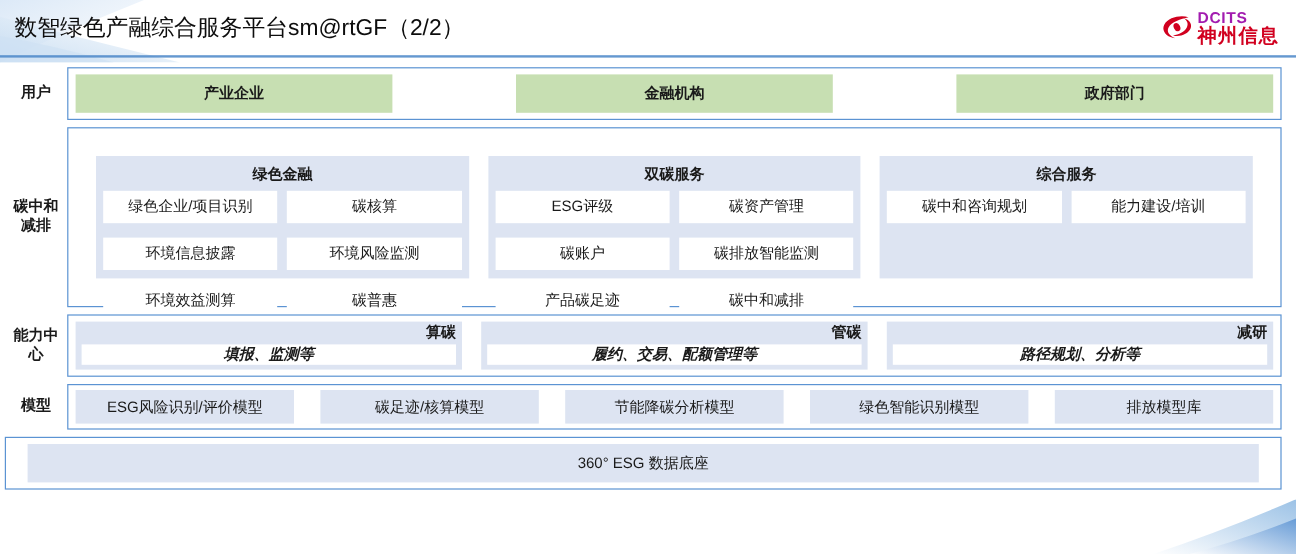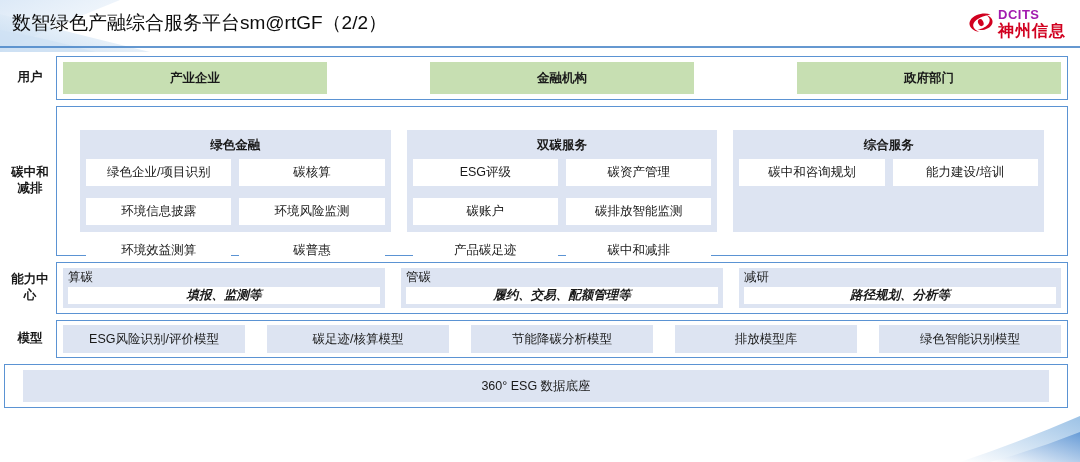--- a/index.html
+++ b/index.html
@@ -120,21 +120,21 @@
   }
 
   
   .row-capability .rowbox{height:52px;gap:16px;padding:5px 6px;}
   .cap{
     background:#dde4f2;flex:1;
     display:flex;flex-direction:column;
     padding:2px 5px 4px 5px;box-sizing:border-box;
   }
   .cap-title{
-    text-align:left;font-size:12.5px;font-weight:normal;color:#1a1a1a;
+    text-align:right;font-size:12.5px;font-weight:bold;color:#1a1a1a;
     line-height:1.2;margin-bottom:2px;
   }
   .cap-sub{
     background:#ffffff;flex:1;
     display:flex;align-items:center;justify-content:center;
     font-size:12.5px;font-style:italic;font-weight:bold;color:#1a1a1a;
   }
 
   
   .row-model .rowbox{height:38px;align-items:stretch;gap:22px;padding:4px 6px;}
@@ -276,22 +276,22 @@
       </div>
     </div>
   </div>
 
   <div class="row row-model">
     <div class="rowlabel">模型</div>
     <div class="rowbox">
       <div class="model-chip">ESG风险识别/评价模型</div>
       <div class="model-chip">碳足迹/核算模型</div>
       <div class="model-chip">节能降碳分析模型</div>
+      <div class="model-chip">绿色智能识别模型</div>
       <div class="model-chip">排放模型库</div>
-      <div class="model-chip">绿色智能识别模型</div>
     </div>
   </div>
 
   <div class="row row-data">
     <div class="rowbox">
       <div class="data-bar">360° ESG 数据底座</div>
     </div>
   </div>
 
 </div>

